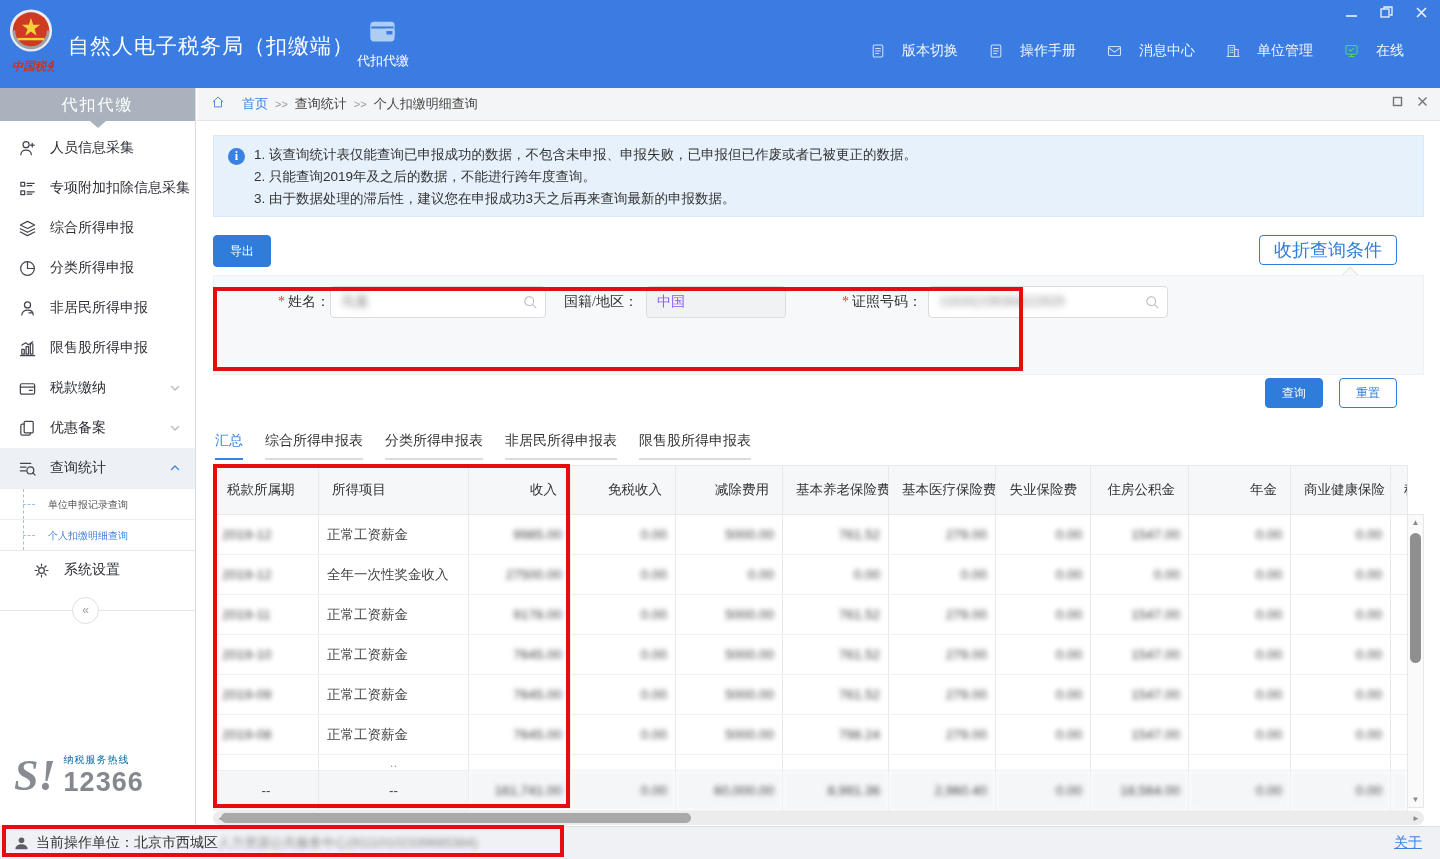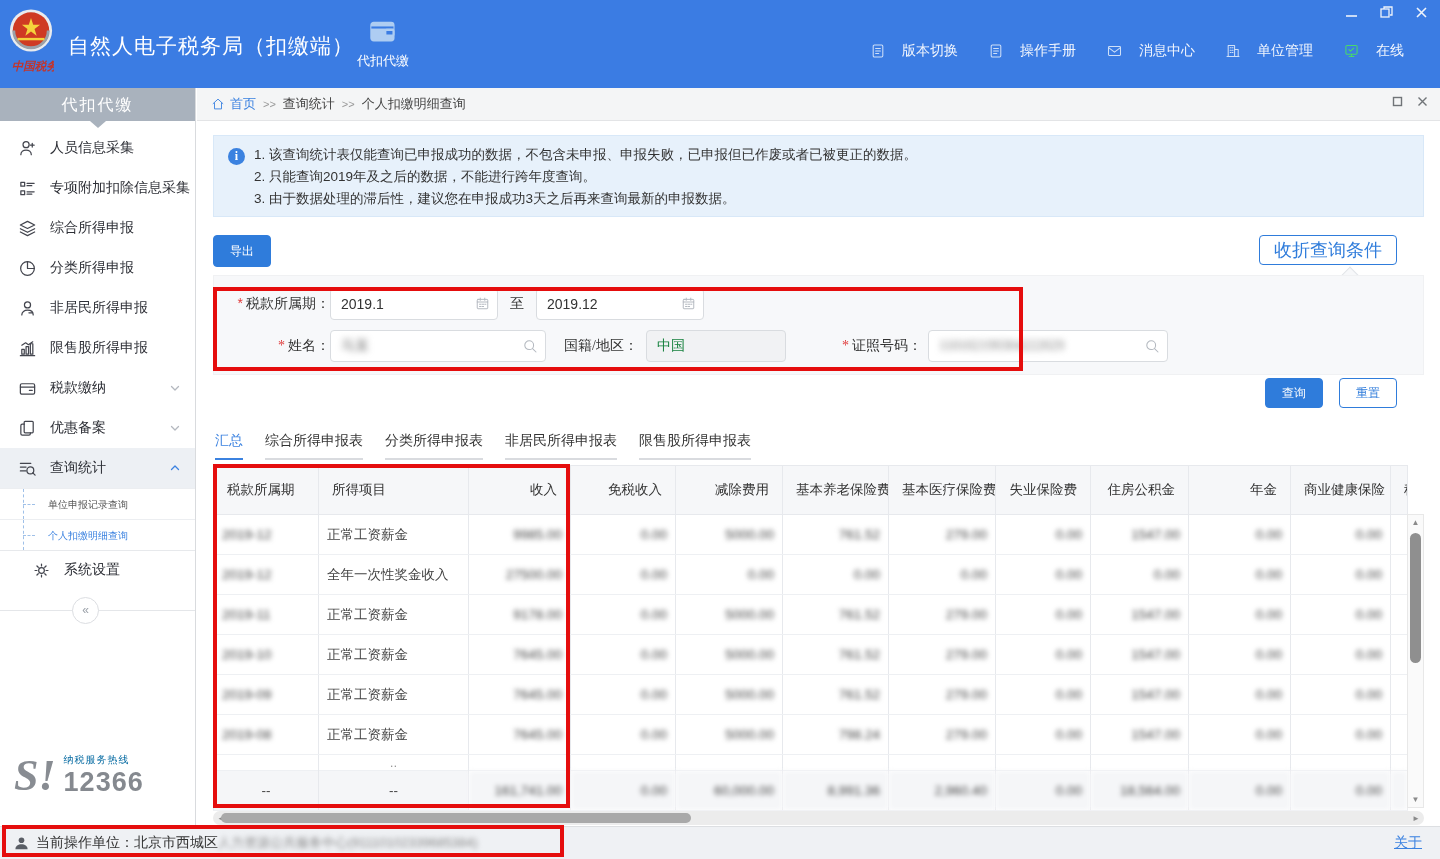--- a/index.html
+++ b/index.html
@@ -40,21 +40,21 @@
   .collapse-line { position:absolute; top:522px; left:0; width:100%; border-top:1px solid #e4e6e9; }
   .collapse-btn { position:absolute; top:509px; left:72px; width:27px; height:27px; border-radius:50%; background:#fff; border:1px solid #dcdee2; color:#9aa0a8; text-align:center; line-height:25px; font-size:12px; cursor:pointer; }
   .hotline { position:absolute; left:14px; top:665px; display:flex; align-items:center; gap:8px; }
   .hotline-logo { font-size:44px; font-weight:bold; font-style:italic; color:#888c92; line-height:44px; font-family:"Liberation Serif",serif; }
   .hotline-label { font-size:10px; color:#0369a1; letter-spacing:1px; }
   .hotline-number { font-size:27px; font-weight:bold; color:#85898f; letter-spacing:1px; }
 
   
   .content { position:absolute; left:197px; top:88px; right:0; bottom:33px; background:#fff; }
   .crumbbar { height:33px; background:#f4f5f6; border-bottom:1px solid #e3e4e6; display:flex; align-items:center; padding-left:14px; font-size:13px; color:#666; position:relative; }
-  .crumb-home { color:#3b82e0; display:flex; align-items:center; gap:5px; cursor:pointer; }
+  .crumb-home { color:#3b82e0; display:flex; gap:17px; cursor:pointer; }
   .crumb-sep { margin:0 7px; color:#999; font-size:11px; }
   .crumb-item { color:#444; }
   .panel-controls { position:absolute; right:12px; top:8px; display:flex; gap:14px; color:#707478; }
 
   .notice { position:absolute; left:16px; top:47px; width:1211px; height:82px; background:#e7f1fb; border:1px solid #d8e8f8; padding:8px 14px 8px 40px; }
   .notice-icon { position:absolute; left:14px; top:12px; width:17px; height:17px; border-radius:50%; background:#3b82e0; color:#fff; font-size:12px; font-weight:bold; text-align:center; line-height:17px; font-family:"Liberation Serif",serif; }
   .notice-line { font-size:13.5px; color:#333; line-height:22px; }
 
   .btn { display:inline-block; border-radius:4px; font-size:12px; text-align:center; cursor:pointer; }
   .btn-primary { background:#2f7cdb; color:#fff; border:1px solid #2f7cdb; }
@@ -64,21 +64,21 @@
   .caret-up { position:absolute; right:84px; top:181px; width:12px; height:12px; background:#f7f8fa; border-left:1px solid #e2e4e8; border-top:1px solid #e2e4e8; transform:rotate(45deg); }
 
   .query-panel { position:absolute; left:16px; top:187px; width:1211px; height:100px; background:#f7f8fa; border:1px solid #f0f1f3; }
   .q-row { display:flex; align-items:center; height:32px; }
   .q-row1 { margin-top:12px; }
   .q-row2 { margin-top:10px;font-family:Liberation Serif, serif; }
   .q-label { font-size:14px; color:#333; text-align:right; }
   .req:before { content:"*"; color:#e03a3a; margin-right:3px; }
   .q-input { position:relative; background:#fff; border:1px solid #d9dcе0; border:1px solid #d9dce0; border-radius:4px; height:32px; display:flex; align-items:center; padding:0 30px 0 10px; font-size:14px; color:#333; }
   .q-input .tail-icon { position:absolute; right:7px; top:7px; color:#b3b8bf; }
-  .q-input.disabled { background:#f1f2f4; color:#15803d; padding-right:10px; }
+  .q-input.disabled { background:#f1f2f4; color:#8b5cf6; padding-right:10px; }
   .blur { filter:blur(3px); color:#7a7a7a; }
   .blur2 { filter:blur(2.5px); color:#8a8a8a; }
 
   .action-btns { position:absolute; right:43px; top:290px; display:flex; gap:16px; }
   .action-btns .btn { width:58px; height:30px; line-height:28px; }
 
   .tabs { position:absolute; left:18px; top:344px; display:flex; gap:22px; }
   .tab { font-size:14px; color:#333; padding-bottom:8px; border-bottom:2px solid #d9dbdf; cursor:pointer; }
   .tab.active { color:#3b82e0; border-bottom-color:#3b82e0; }
 
@@ -368,42 +368,20 @@
         <div class="notice-line">2. 只能查询2019年及之后的数据，不能进行跨年度查询。</div>
         <div class="notice-line">3. 由于数据处理的滞后性，建议您在申报成功3天之后再来查询最新的申报数据。</div>
       </div>
   </div>
 
   <div class="btn btn-primary export-btn">导出</div>
   <div class="btn btn-outline collapse-query-btn">收折查询条件</div>
   <div class="caret-up"></div>
 
   <div class="query-panel">
-    <div class="q-row q-row1">
-      <span class="q-label req" style="width:116px;">税款所属期：</span>
-      <span class="q-input" style="width:168px;">
-        <span>2019.1</span>
-        <span class="tail-icon">
-            <svg width="15" height="15" viewBox="0 0 20 20" fill="none" stroke="currentColor" stroke-width="1.3" stroke-linecap="round" stroke-linejoin="round">
-              <rect x="3" y="4.5" width="14" height="12.5" rx="1"></rect>
-              <path d="M3 8h14M7 2.8v3M13 2.8v3M6 11h2M9.5 11h2M13 11h1.5M6 14h2M9.5 14h2"></path>
-            </svg>
-          </span>
-      </span>
-      <span class="q-label" style="margin:0 12px;">至</span>
-      <span class="q-input" style="width:168px;">
-        <span>2019.12</span>
-        <span class="tail-icon">
-            <svg width="15" height="15" viewBox="0 0 20 20" fill="none" stroke="currentColor" stroke-width="1.3" stroke-linecap="round" stroke-linejoin="round">
-              <rect x="3" y="4.5" width="14" height="12.5" rx="1"></rect>
-              <path d="M3 8h14M7 2.8v3M13 2.8v3M6 11h2M9.5 11h2M13 11h1.5M6 14h2M9.5 14h2"></path>
-            </svg>
-          </span>
-      </span>
-    </div>
     <div class="q-row q-row2">
       <span class="q-label req" style="width:116px;">姓名：</span>
       <span class="q-input" style="width:216px;">
         <span class="blur">马某</span>
         <span class="tail-icon">
             <svg width="16" height="16" viewBox="0 0 20 20" fill="none" stroke="currentColor" stroke-width="1.3" stroke-linecap="round" stroke-linejoin="round">
               <circle cx="9" cy="9" r="5.5"></circle>
               <path d="M13.2 13.2L17.5 17.5"></path>
             </svg>
           </span>

